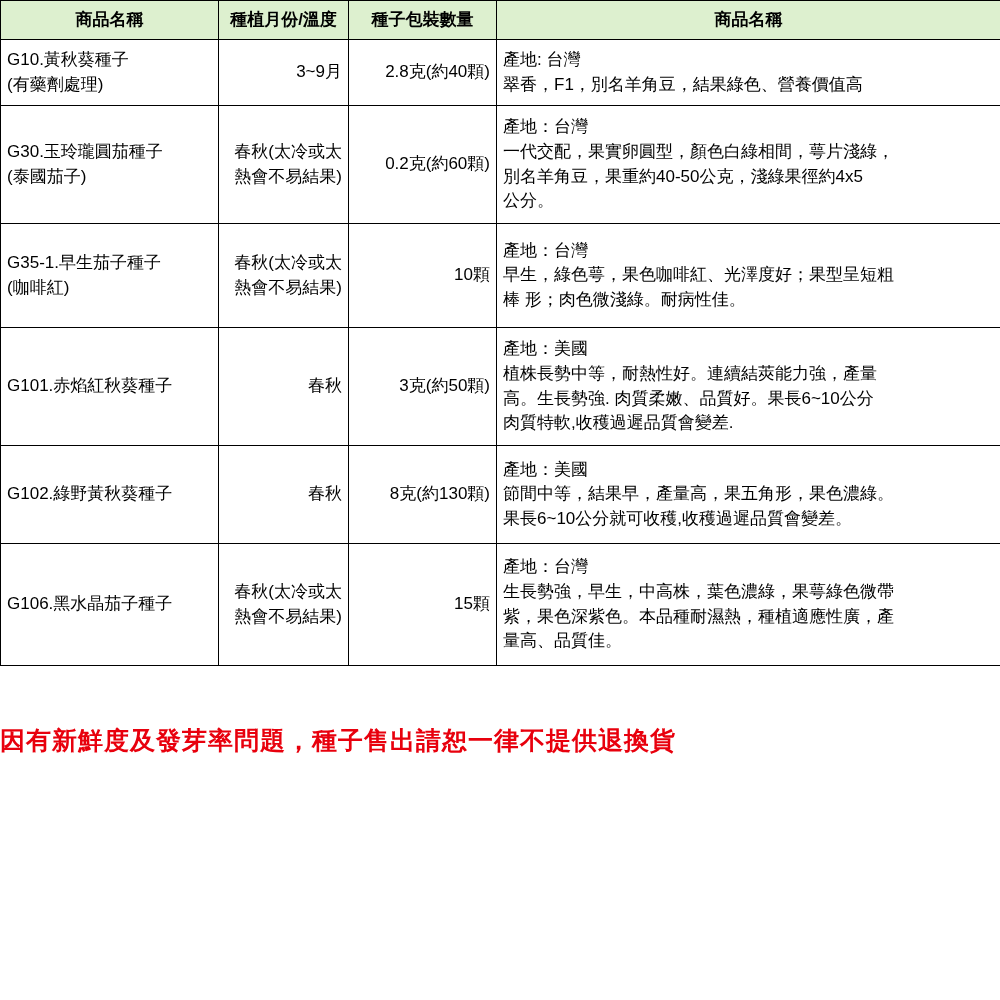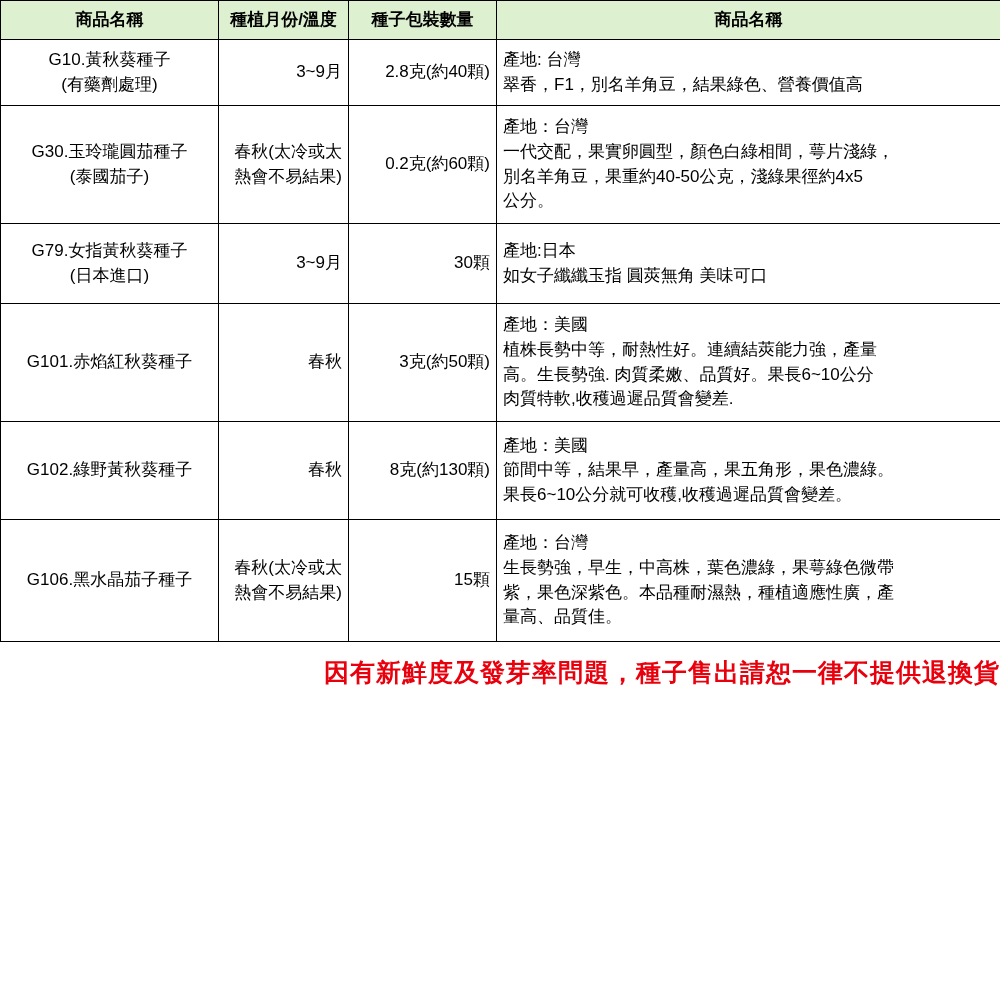--- a/index.html
+++ b/index.html
@@ -13,20 +13,21 @@
     font-family: "Liberation Sans", sans-serif;
     color: #000000;
     overflow: hidden;
   }
   .page {
     width: 1000px;
     height: 1000px;
     box-sizing: border-box;
     display: flex;
     flex-direction: column;
+    gap: 44px;
   }
   table.seed-table {
     width: 1000px;
     border-collapse: collapse;
     table-layout: fixed;
   }
   table.seed-table td, table.seed-table th {
     border: 1px solid #000000;
     vertical-align: middle;
     padding: 4px 6px;
@@ -40,35 +41,35 @@
     font-size: 17.5px;
     padding: 6px 4px;
     height: 30px;
   }
   col.c-name  { width: 218px; }
   col.c-month { width: 130px; }
   col.c-pack  { width: 148px; }
   col.c-desc  { width: 504px; }
 
   td.cell-name {
-    text-align: center;
+    text-align: left;
     padding-left: 6px;
   }
   td.cell-month, td.cell-pack {
     text-align: right;
   }
   td.cell-desc {
     text-align: left;
     padding-left: 8px;
     margin-left: 24px;
   }
   .line { display: block; white-space: pre-wrap; }
 
   .footer-note {
-    text-align: right;
+    text-align: left;
     color: #e8000d;
     font-weight: bold;
     font-size: 25px;
     letter-spacing: 1px;
     padding-top: 14px;
   }
 </style>
 </head>
 <body>
 
@@ -121,38 +122,38 @@
         </td>
         <td class="cell-pack">0.2克(約60顆)</td>
         <td class="cell-desc">
           <span class="line">產地：台灣</span>
           <span class="line">一代交配，果實卵圓型，顏色白綠相間，萼片淺綠，</span>
           <span class="line">別名羊角豆，果重約40-50公克，淺綠果徑約4x5</span>
           <span class="line">公分。</span>
         </td>
       </tr>
 
-
-      <tr style="height:80px">
-        <td class="cell-name">
-          <span class="line">G79.女指黃秋葵種子</span>
-          <span class="line">(日本進口)</span>
-        </td>
-        <td class="cell-month">
-          <span class="line">3~9月</span>
-          <span class="line"></span>
-        </td>
-        <td class="cell-pack">30顆</td>
-        <td class="cell-desc">
-          <span class="line">產地:日本</span>
-          <span class="line">如女子纖纖玉指 圓莢無角 美味可口</span>
-          <span class="line"></span>
-          <span class="line"></span>
-        </td>
-      </tr>
+      <tr style="height:104px">
+        <td class="cell-name">
+          <span class="line">G35-1.早生茄子種子</span>
+          <span class="line">(咖啡紅)</span>
+        </td>
+        <td class="cell-month">
+          <span class="line">春秋(太冷或太</span>
+          <span class="line">熱會不易結果)</span>
+        </td>
+        <td class="cell-pack">10顆</td>
+        <td class="cell-desc">
+          <span class="line">產地：台灣</span>
+          <span class="line">早生，綠色萼，果色咖啡紅、光澤度好；果型呈短粗</span>
+          <span class="line">棒 形；肉色微淺綠。耐病性佳。</span>
+          <span class="line"></span>
+        </td>
+      </tr>
+
 
       <tr style="height:118px">
         <td class="cell-name">
           <span class="line">G101.赤焰紅秋葵種子</span>
           <span class="line"></span>
         </td>
         <td class="cell-month">
           <span class="line">春秋</span>
           <span class="line"></span>
         </td>

